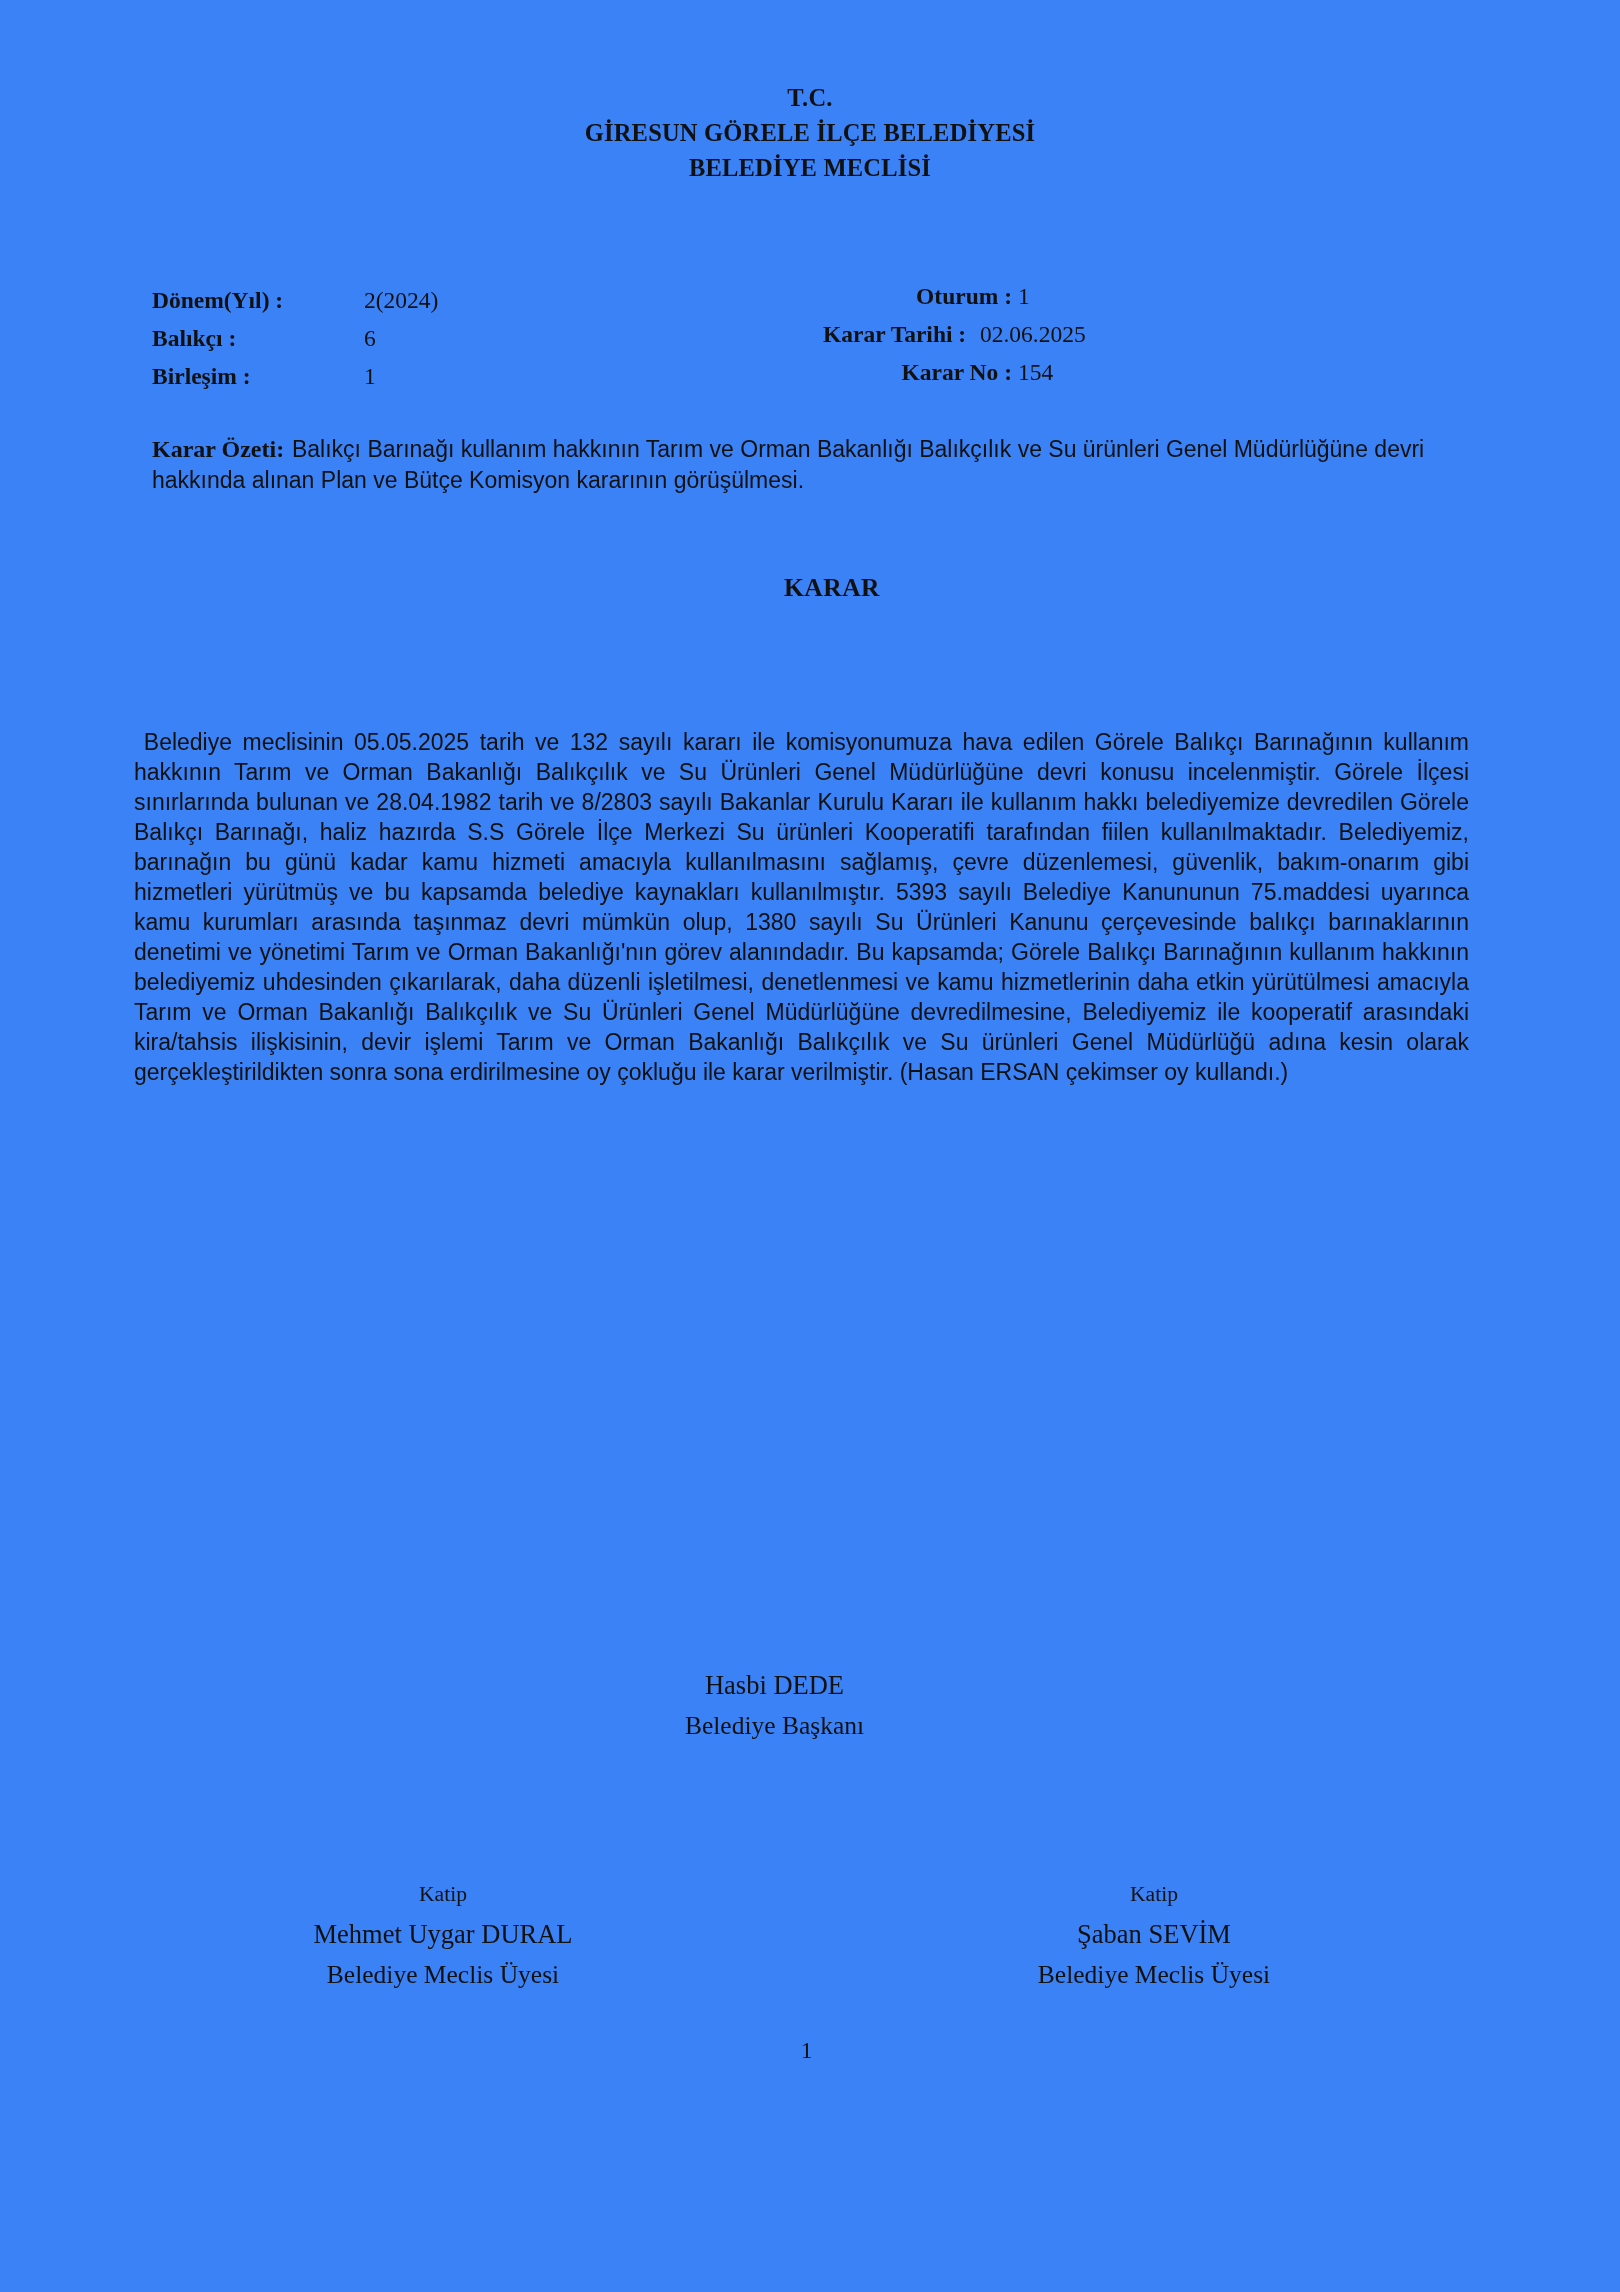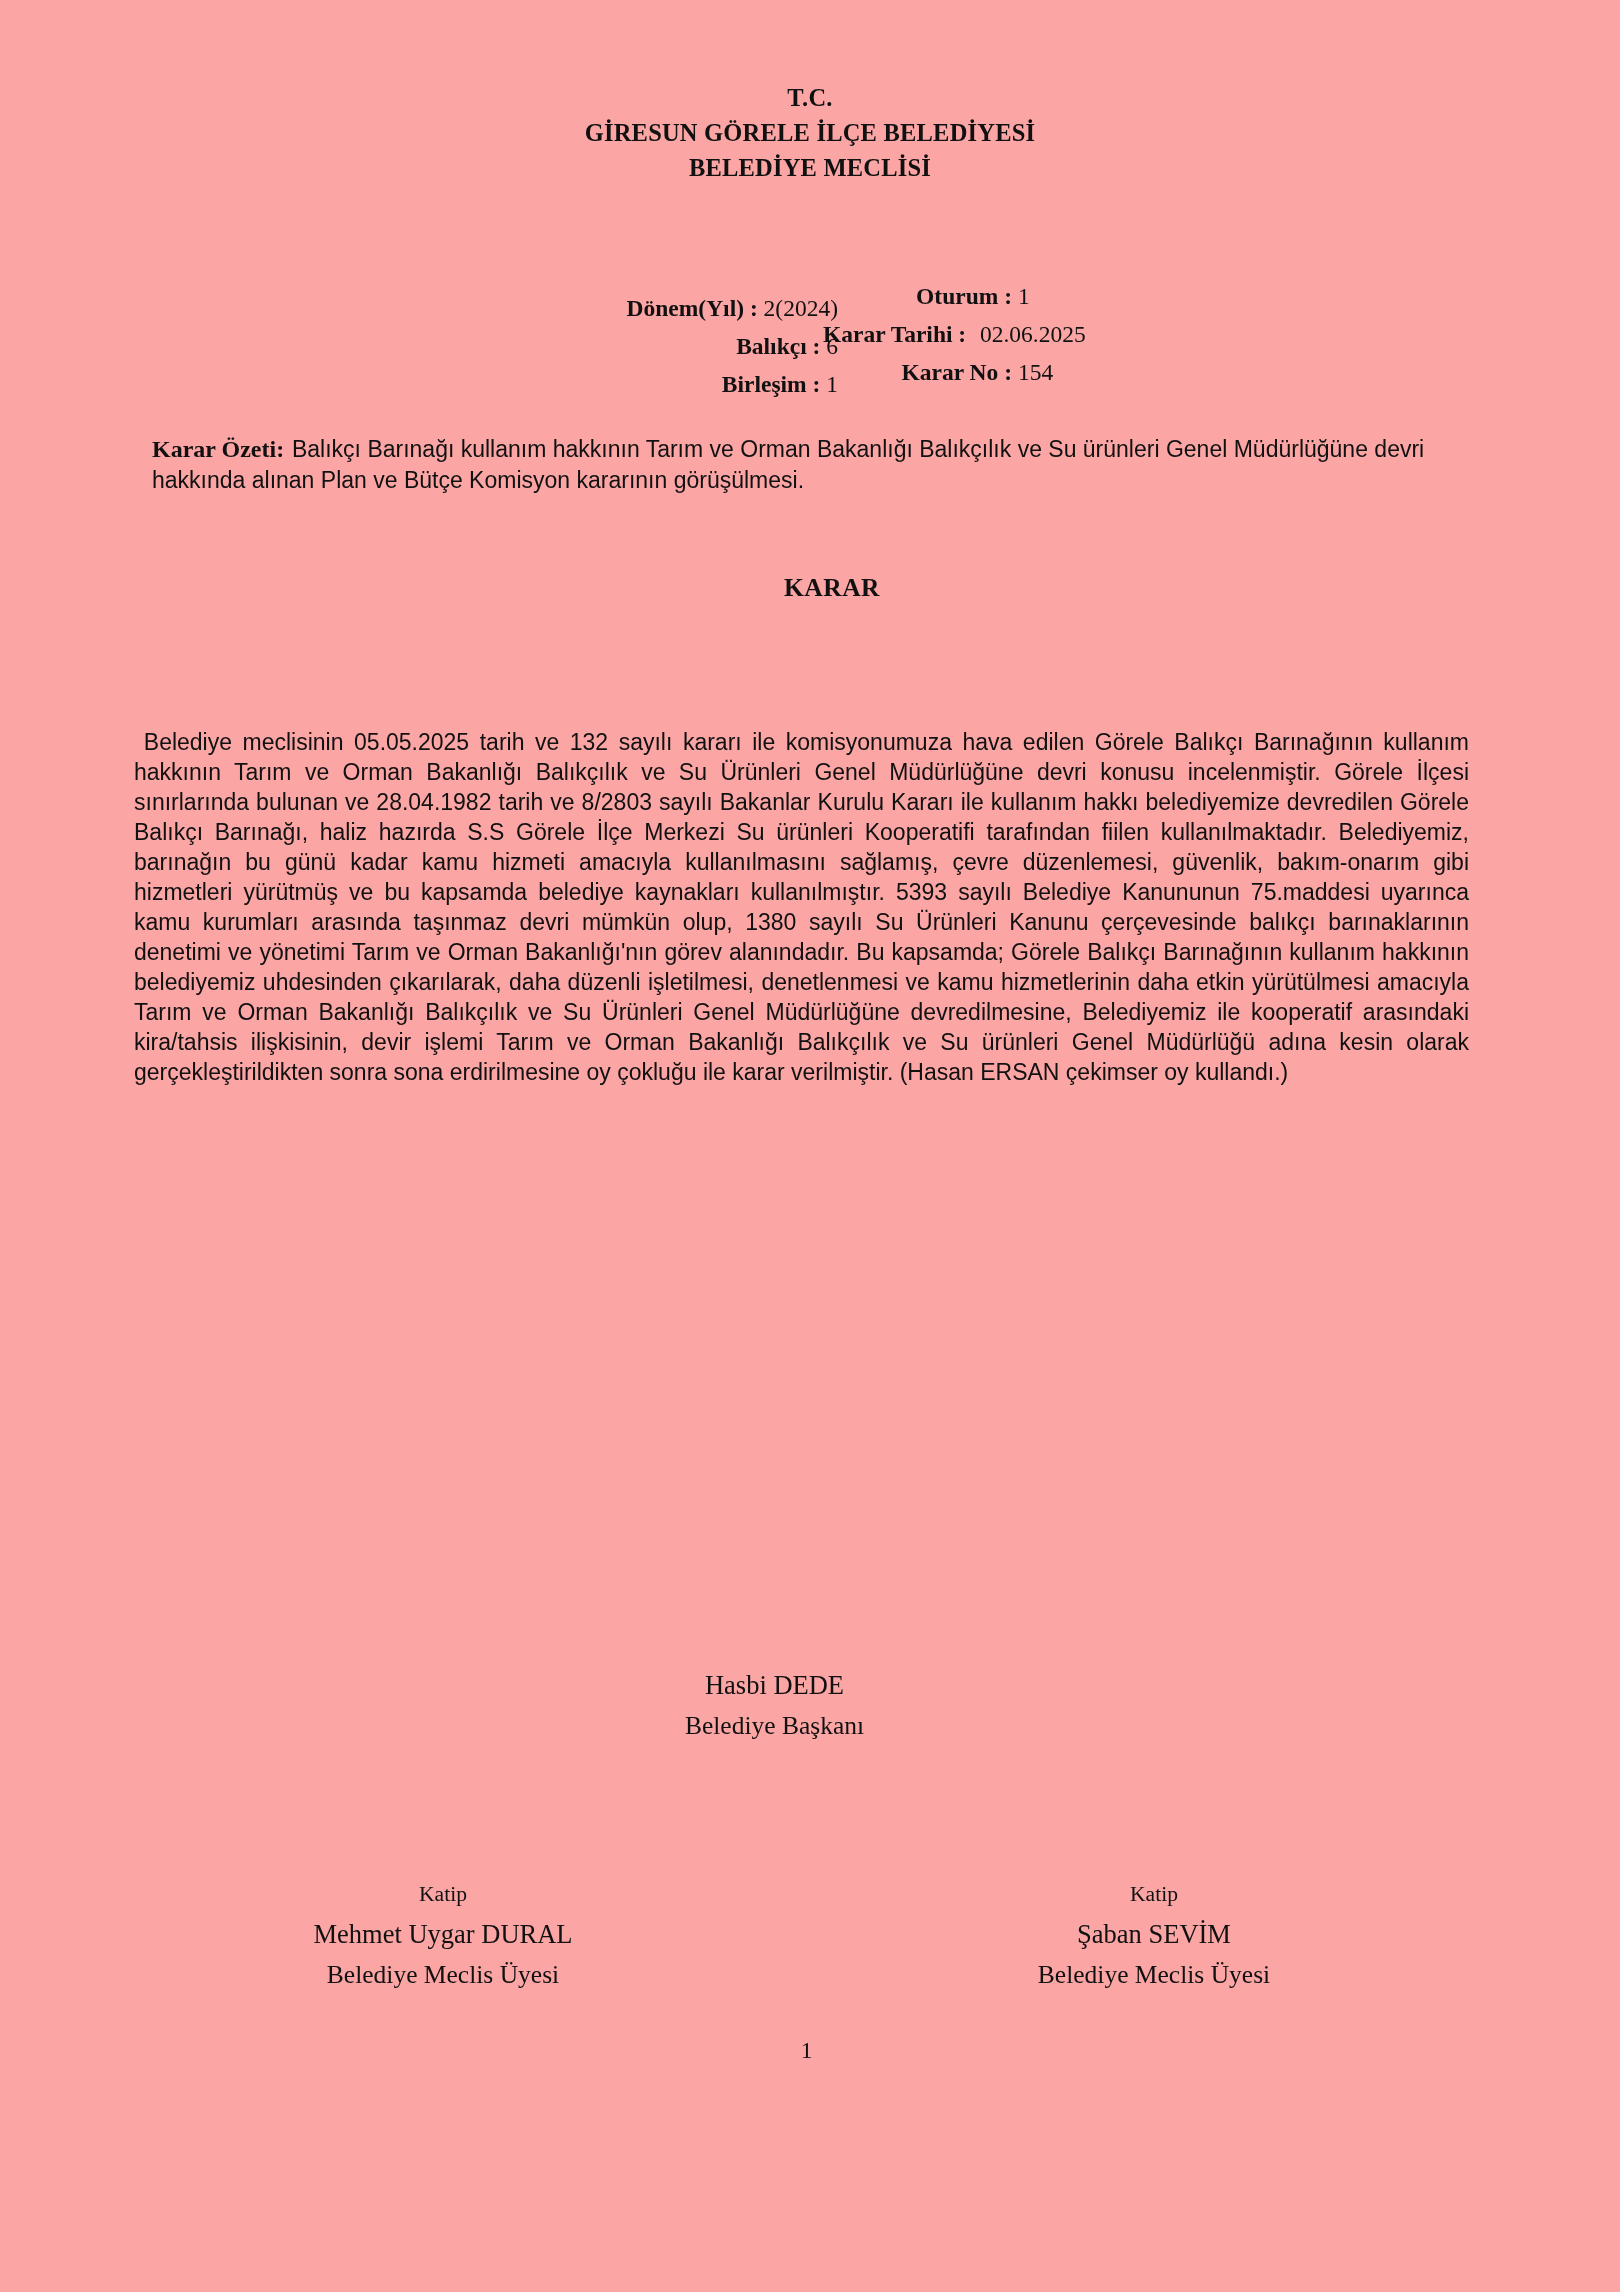--- a/index.html
+++ b/index.html
@@ -7,21 +7,21 @@
   body {
     width: 1620px;
     height: 2293px;
     position: relative;
     font-family: "Liberation Serif", serif;
     color: #111111;
   }
   .page {
     position: absolute;
     inset: 0;
-    background: #fca5a5;
+    background: #3b82f6;
     text-decoration: underline;
   }
 
   
   .doc-header {
     position: absolute;
     top: 80px;
     left: 0;
     width: 1620px;
     text-align: center;
@@ -35,21 +35,21 @@
   
   .meta {
     position: absolute;
     top: 277px;
     left: 152px;
     width: 1323px;
     font-size: 23.5px;
   }
   .meta-row { line-height: 38px; white-space: nowrap; }
   .meta-label { font-weight: bold; display: inline-block; }
-  .meta-col-left  { position: absolute; left: 0; top: 12px; width: 686px; text-align: right; }
+  .meta-col-left  { position: absolute; left: 0; top: 4px; width: 686px; }
   .meta-col-right { position: absolute; left: 671px; top: 0; width: 647px; }
   .meta-col-left  .meta-label { min-width: 206px; }
   .meta-col-right .meta-label.tabbed { min-width: 189px; text-align: right; }
   .meta-col-right .meta-label.inline { min-width: 0; margin-right: 7.8px; }
   .meta-value { display: inline-block; }
 
   
   .summary {
     position: absolute;
     top: 434px;

